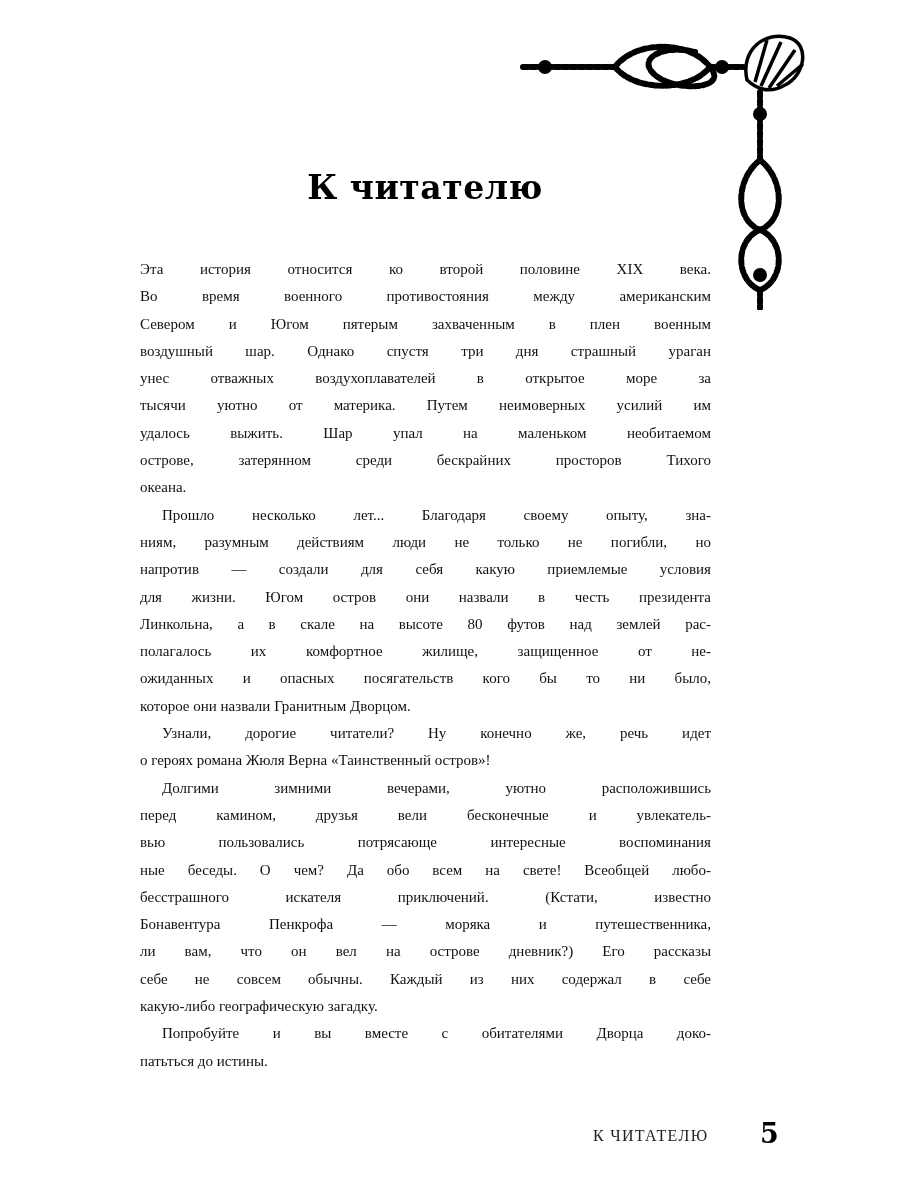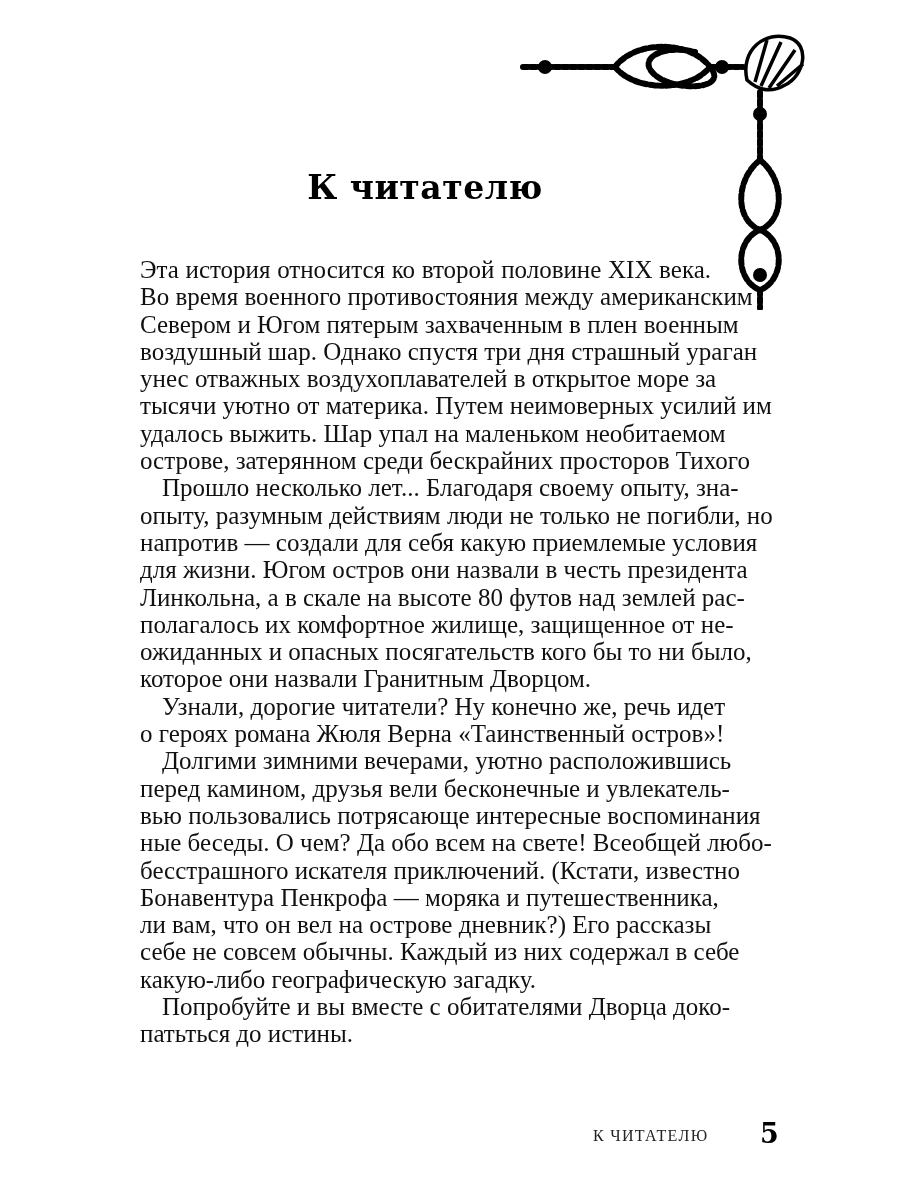--- a/index.html
+++ b/index.html
@@ -3,21 +3,21 @@
 <meta charset="utf-8">
 <style>
   html, body { margin:0; padding:0; background:#ffffff; }
   body { width:900px; height:1200px; position:relative; overflow:hidden;
          font-family:"DejaVu Serif","Liberation Serif",serif; color:#111; }
   .ornament { position:absolute; left:515px; top:30px; width:300px; height:280px; }
   .title { position:absolute; left:0; width:850px; top:168px; text-align:center;
            font-family:"DejaVu Serif",serif; font-weight:bold; font-size:33px;
            letter-spacing:0.5px; color:#000; }
   .body-text { position:absolute; left:140px; top:256px; width:571px;
-               font-family:"Liberation Serif",serif; font-size:25px;
+               font-family:"Liberation Serif",serif; font-size:15px;
                line-height:27.3px; color:#111; }
   .line { white-space:nowrap; text-align:justify; text-align-last:justify; height:27.3px; }
   .line.last { text-align:left; text-align-last:left; }
   .line.indent { padding-left:22px; }
   .footer-title { position:absolute; left:593px; top:1127px; font-family:"Liberation Serif",serif;
                   font-size:16px; letter-spacing:1.3px; color:#222; }
   .page-number { position:absolute; left:760px; top:1118px; font-family:"DejaVu Serif",serif;
                  font-weight:bold; font-size:27px; color:#000; }
 </style>
 </head>
@@ -54,22 +54,23 @@
 
 <div class="body-text" id="body">
     <div class="line">Эта история относится ко второй половине XIX века.</div>
     <div class="line">Во время военного противостояния между американским</div>
     <div class="line">Севером и Югом пятерым захваченным в плен военным</div>
     <div class="line">воздушный шар. Однако спустя три дня страшный ураган</div>
     <div class="line">унес отважных воздухоплавателей в открытое море за</div>
     <div class="line">тысячи уютно от материка. Путем неимоверных усилий им</div>
     <div class="line">удалось выжить. Шар упал на маленьком необитаемом</div>
     <div class="line">острове, затерянном среди бескрайних просторов Тихого</div>
+    <div class="line last">океана.</div>
     <div class="line indent">Прошло несколько лет... Благодаря своему опыту, зна-</div>
-    <div class="line">опыту, разумным действиям люди не только не погибли, но</div>
+    <div class="line">ниям, разумным действиям люди не только не погибли, но</div>
     <div class="line">напротив — создали для себя какую приемлемые условия</div>
     <div class="line">для жизни. Югом остров они назвали в честь президента</div>
     <div class="line">Линкольна, а в скале на высоте 80 футов над землей рас-</div>
     <div class="line">полагалось их комфортное жилище, защищенное от не-</div>
     <div class="line">ожиданных и опасных посягательств кого бы то ни было,</div>
     <div class="line last">которое они назвали Гранитным Дворцом.</div>
     <div class="line indent">Узнали, дорогие читатели? Ну конечно же, речь идет</div>
     <div class="line last">о героях романа Жюля Верна «Таинственный остров»!</div>
     <div class="line indent">Долгими зимними вечерами, уютно расположившись</div>
     <div class="line">перед камином, друзья вели бесконечные и увлекатель-</div>

